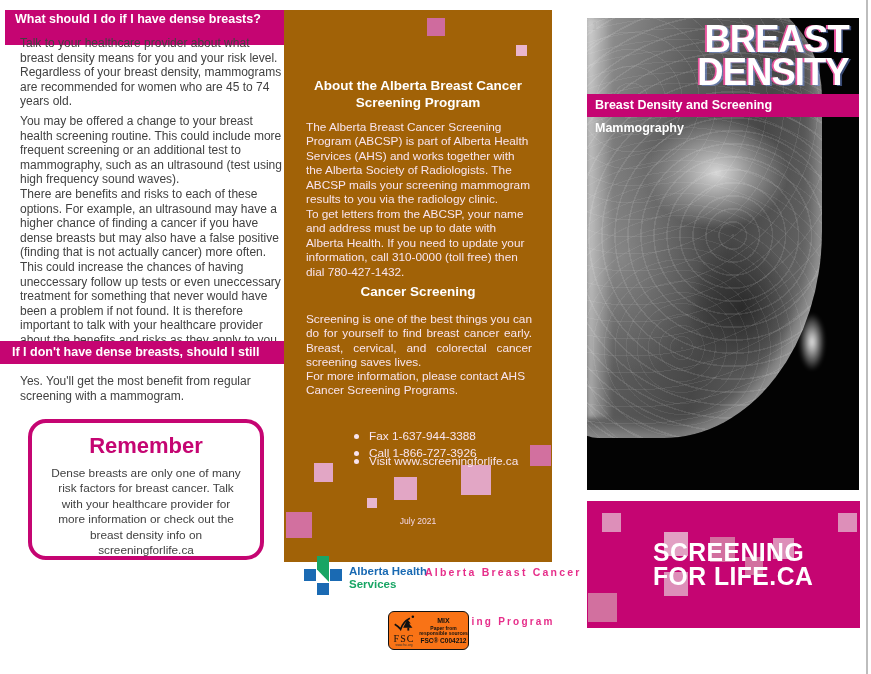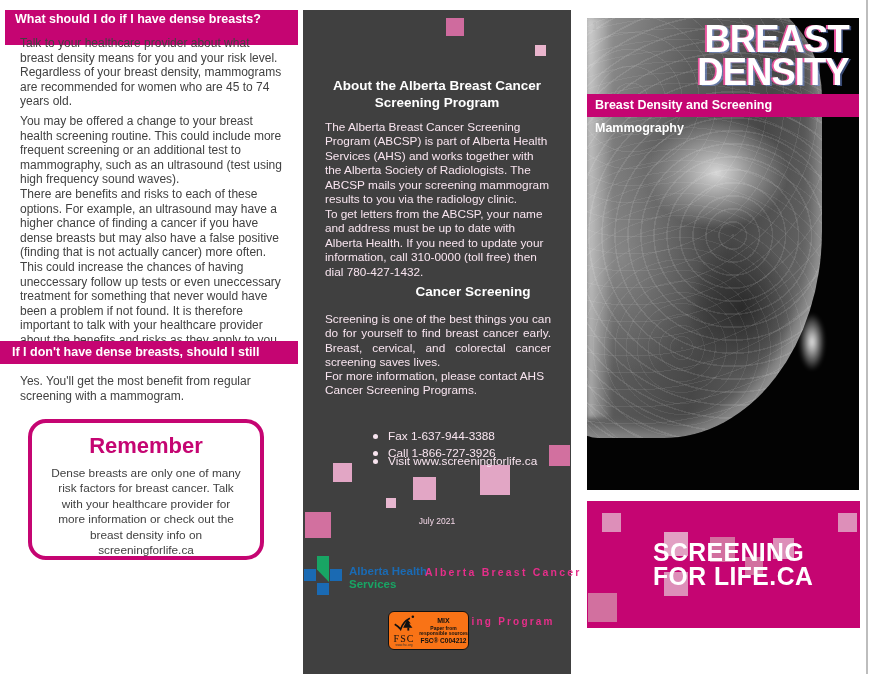--- a/index.html
+++ b/index.html
@@ -12,25 +12,25 @@
   
   .bar1{left:5px;top:10px;width:283px;height:35px;line-height:19px;padding-left:10px;}
   .bar2{left:0;top:341px;width:286px;height:23px;line-height:23px;padding-left:12px;}
   .lp-para{position:absolute;left:20px;width:266px;color:#414141;font-size:12px;line-height:14.6px;}
   .pA{top:36px;} .pB{top:114px;} .pC{top:187px;} .pD{top:374px;}
   .remember-box{position:absolute;left:28px;top:419px;width:228px;height:133px;
     border:4.5px solid #c50572;border-radius:18px;background:#ffffff;text-align:center;}
   .remember-title{margin-top:10px;color:#c50572;font-size:22px;font-weight:bold;}
   .remember-body{margin:7px auto 0;width:198px;color:#414141;font-size:11.8px;line-height:15.4px;}
   
-  .mid-panel{left:303px;top:10px;width:268px;height:664px;background:#404040;overflow:hidden;}
+  .mid-panel{left:284px;top:10px;width:268px;height:552px;background:#a16207;overflow:hidden;}
   .mid-head{position:absolute;width:100%;text-align:center;color:#ffffff;
             font-weight:bold;font-size:13.5px;line-height:17px;}
   .mh1{top:67px;padding:0 28px;width:212px;}
-  .mh2{top:273px;margin-left:36px;}
+  .mh2{top:273px;}
   .mid-para{position:absolute;left:22px;width:226px;color:#f8e4ef;font-size:11.8px;line-height:14.4px;}
   .mp1{top:110px;} .mp2{top:197px;} .mp3{top:302px;text-align:justify;} .mp4{top:359px;}
   .bullet-row{position:absolute;left:70px;display:flex;align-items:center;color:#f8e4ef;font-size:11.8px;}
   .b1{top:392px;margin-top:44px;} .b2{top:419px;} .b3{top:444px;}
   .dot{width:5px;height:5px;border-radius:50%;background:#f8e4ef;margin-right:10px;flex:0 0 auto;}
   .mid-date{position:absolute;top:506px;width:100%;text-align:center;color:#f3d7e7;font-size:8.5px;}
   
   .ahs-logo{left:304px;top:556px;width:40px;height:40px;}
   .ahs-b{position:absolute;background:#1a6ab3;}
   .ahs-g{position:absolute;background:#18a564;left:13px;top:0;width:12px;height:26px;

